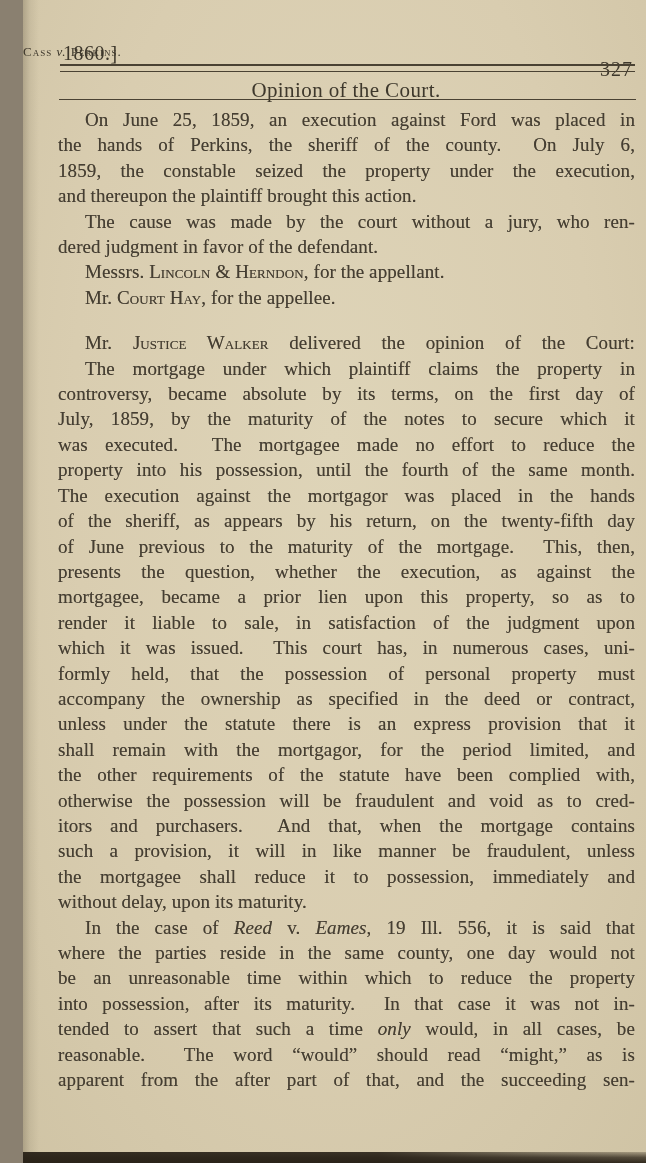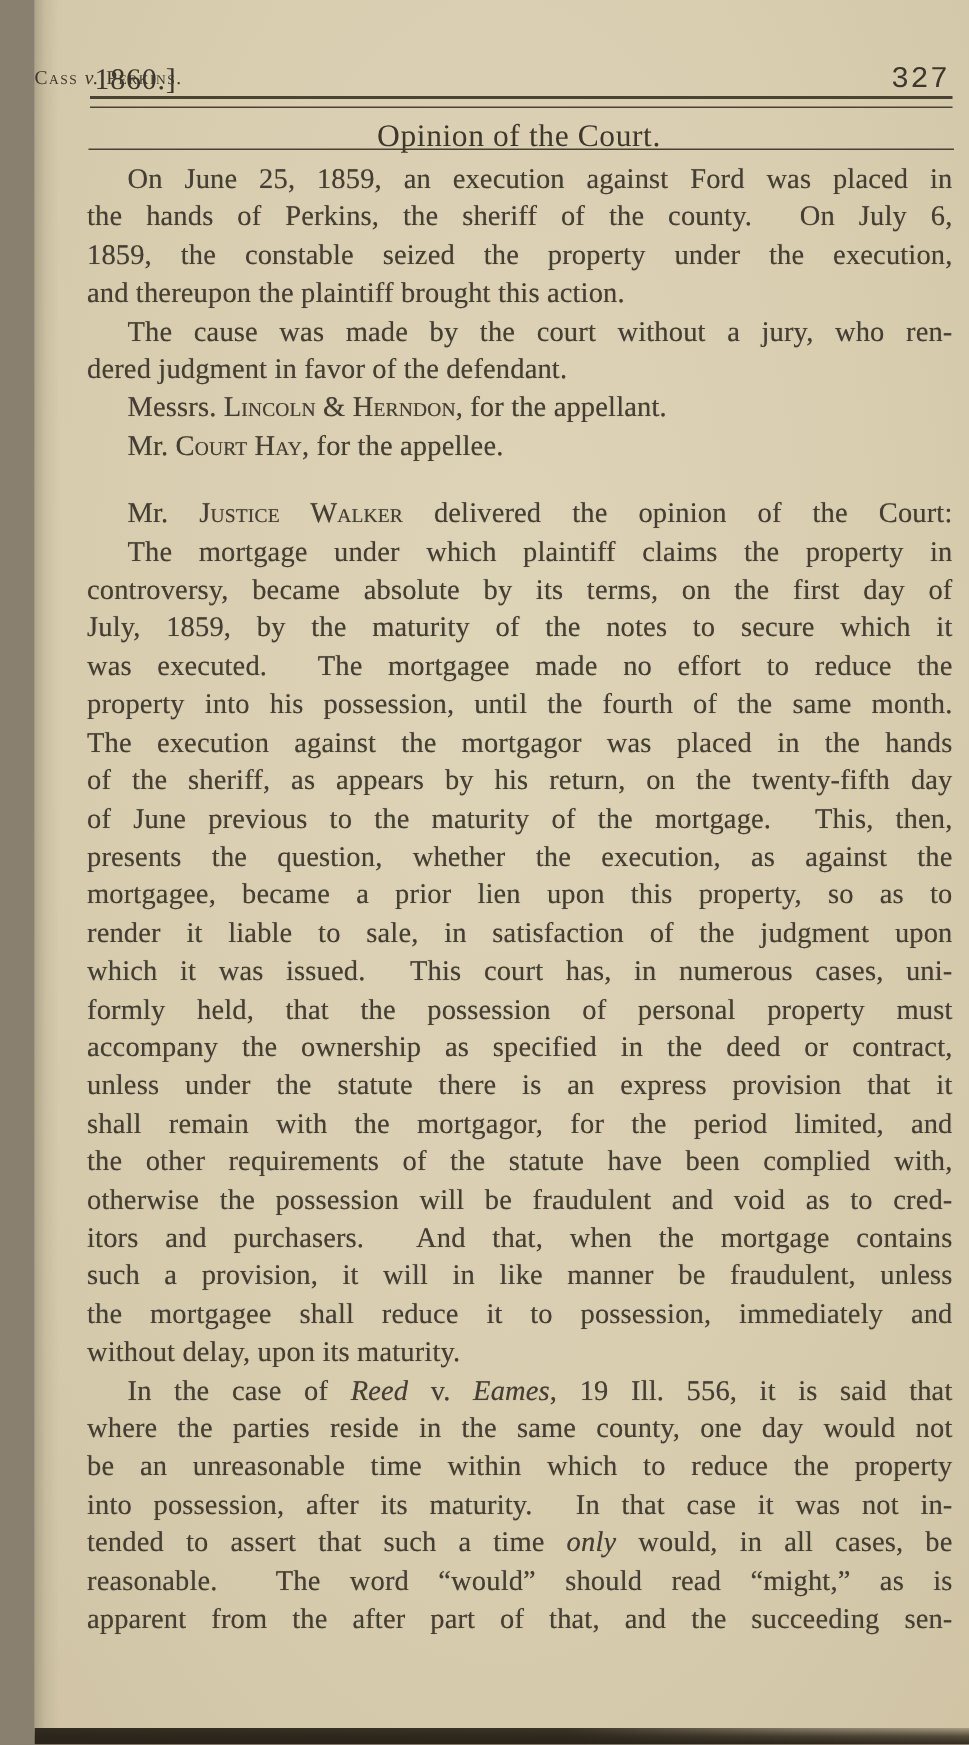--- a/index.html
+++ b/index.html
@@ -25,22 +25,22 @@
   }
   .hdr-year {
     position: absolute; left: 40px; top: 42px;
     font-size: 20px; letter-spacing: 0.5px; color: #3e382c;
   }
   .hdr-title {
     position: absolute; left: 0; right: 0; top: 44px;
     text-align: left; font-size: 13px; letter-spacing: 1px; color: #3e382c;
   }
   .hdr-pageno {
-    position: absolute; right: 36px; top: 42px;
-    font-size: 20px; letter-spacing: 1px; color: #3e382c; font-family: Liberation Mono, monospace;
+    position: absolute; right: 36px; top: 58px;
+    font-size: 20px; letter-spacing: 1px; color: #3e382c;
   }
   .rule-double {
     position: absolute; left: 37px; right: 34px; top: 64px; height: 5px;
     border-top: 2.5px solid #4a4233;
     border-bottom: 1.2px solid #4a4233;
   }
   .hdr-section {
     position: absolute; left: 0; right: 0; top: 78px;
     text-align: center; font-size: 21px; letter-spacing: 0.4px; color: #3e382c;
   }

